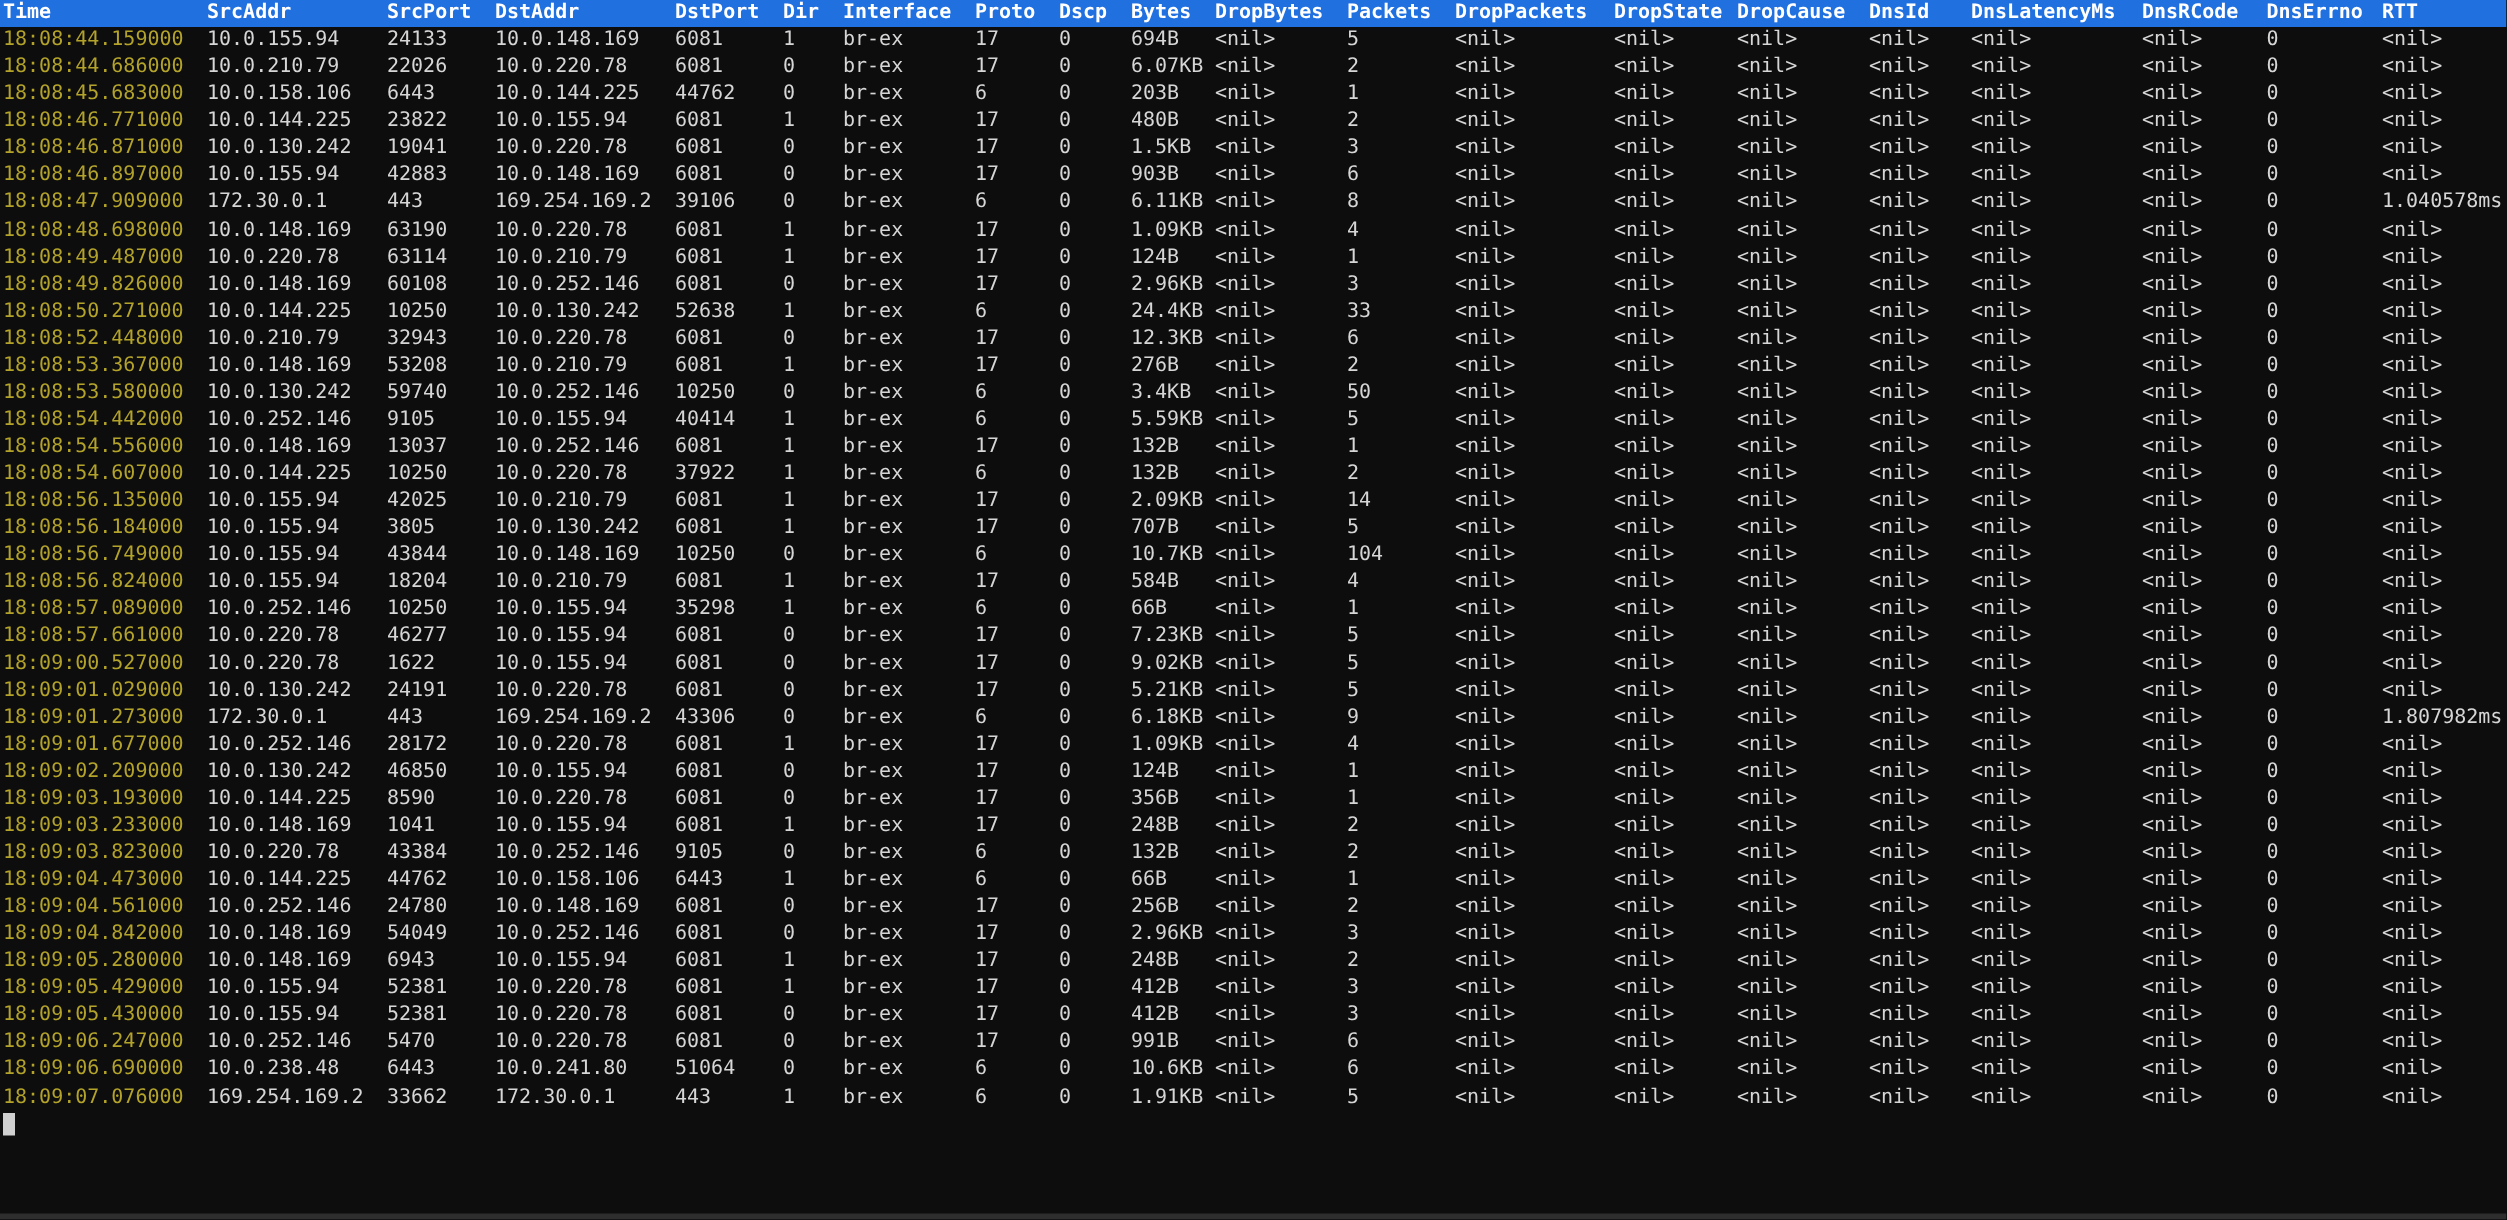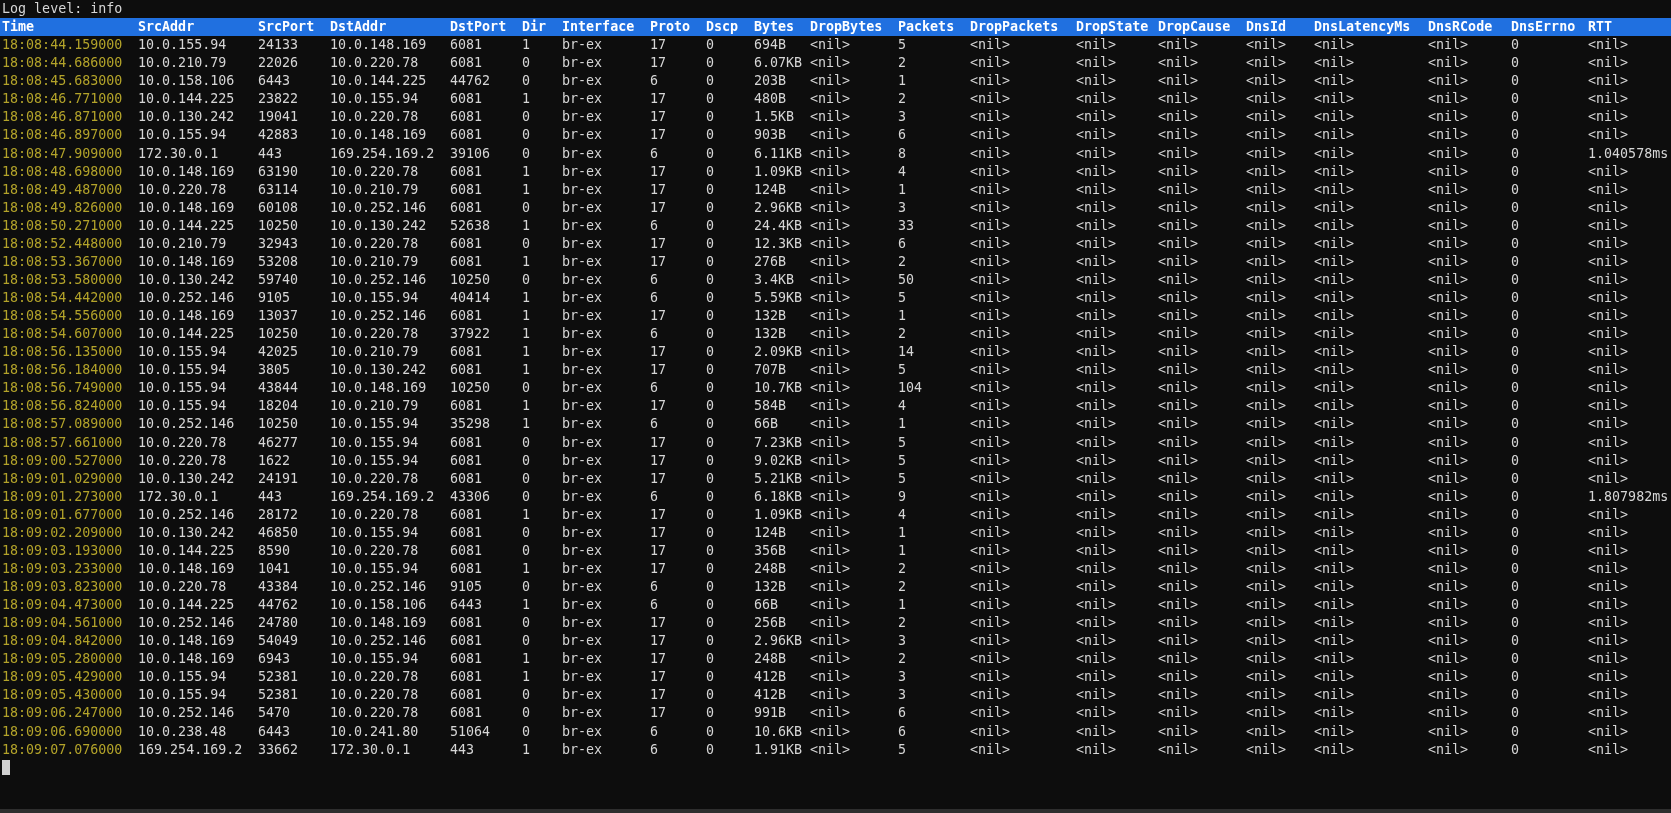--- a/index.html
+++ b/index.html
@@ -54,23 +54,20 @@
     bottom: 0;
     width: 1671px;
     height: 4px;
     background: var(--bottom-strip);
   }
 </style>
 </head>
 <body>
 
 <div id="terminal">
-  <div class="line">
-    <span class="log-text">Log level: info</span>
-  </div>
   <div class="line header-line" id="header-row"><span class="cell" style="left: 2px;">Time</span><span class="cell" style="left: 138px;">SrcAddr</span><span class="cell" style="left: 258px;">SrcPort</span><span class="cell" style="left: 330px;">DstAddr</span><span class="cell" style="left: 450px;">DstPort</span><span class="cell" style="left: 522px;">Dir</span><span class="cell" style="left: 562px;">Interface</span><span class="cell" style="left: 650px;">Proto</span><span class="cell" style="left: 706px;">Dscp</span><span class="cell" style="left: 754px;">Bytes</span><span class="cell" style="left: 810px;">DropBytes</span><span class="cell" style="left: 898px;">Packets</span><span class="cell" style="left: 970px;">DropPackets</span><span class="cell" style="left: 1076px;">DropState</span><span class="cell" style="left: 1158px;">DropCause</span><span class="cell" style="left: 1246px;">DnsId</span><span class="cell" style="left: 1314px;">DnsLatencyMs</span><span class="cell" style="left: 1428px;">DnsRCode</span><span class="cell" style="left: 1511px;">DnsErrno</span><span class="cell" style="left: 1588px;">RTT</span></div>
   <div id="rows-container">
       <div class="line"><span class="cell time-cell" style="left: 2px;">18:08:44.159000</span><span class="cell" style="left: 138px;">10.0.155.94</span><span class="cell" style="left: 258px;">24133</span><span class="cell" style="left: 330px;">10.0.148.169</span><span class="cell" style="left: 450px;">6081</span><span class="cell" style="left: 522px;">1</span><span class="cell" style="left: 562px;">br-ex</span><span class="cell" style="left: 650px;">17</span><span class="cell" style="left: 706px;">0</span><span class="cell" style="left: 754px;">694B</span><span class="cell" style="left: 810px;">&lt;nil&gt;</span><span class="cell" style="left: 898px;">5</span><span class="cell" style="left: 970px;">&lt;nil&gt;</span><span class="cell" style="left: 1076px;">&lt;nil&gt;</span><span class="cell" style="left: 1158px;">&lt;nil&gt;</span><span class="cell" style="left: 1246px;">&lt;nil&gt;</span><span class="cell" style="left: 1314px;">&lt;nil&gt;</span><span class="cell" style="left: 1428px;">&lt;nil&gt;</span><span class="cell" style="left: 1511px;">0</span><span class="cell" style="left: 1588px;">&lt;nil&gt;</span></div>
       <div class="line"><span class="cell time-cell" style="left: 2px;">18:08:44.686000</span><span class="cell" style="left: 138px;">10.0.210.79</span><span class="cell" style="left: 258px;">22026</span><span class="cell" style="left: 330px;">10.0.220.78</span><span class="cell" style="left: 450px;">6081</span><span class="cell" style="left: 522px;">0</span><span class="cell" style="left: 562px;">br-ex</span><span class="cell" style="left: 650px;">17</span><span class="cell" style="left: 706px;">0</span><span class="cell" style="left: 754px;">6.07KB</span><span class="cell" style="left: 810px;">&lt;nil&gt;</span><span class="cell" style="left: 898px;">2</span><span class="cell" style="left: 970px;">&lt;nil&gt;</span><span class="cell" style="left: 1076px;">&lt;nil&gt;</span><span class="cell" style="left: 1158px;">&lt;nil&gt;</span><span class="cell" style="left: 1246px;">&lt;nil&gt;</span><span class="cell" style="left: 1314px;">&lt;nil&gt;</span><span class="cell" style="left: 1428px;">&lt;nil&gt;</span><span class="cell" style="left: 1511px;">0</span><span class="cell" style="left: 1588px;">&lt;nil&gt;</span></div>
       <div class="line"><span class="cell time-cell" style="left: 2px;">18:08:45.683000</span><span class="cell" style="left: 138px;">10.0.158.106</span><span class="cell" style="left: 258px;">6443</span><span class="cell" style="left: 330px;">10.0.144.225</span><span class="cell" style="left: 450px;">44762</span><span class="cell" style="left: 522px;">0</span><span class="cell" style="left: 562px;">br-ex</span><span class="cell" style="left: 650px;">6</span><span class="cell" style="left: 706px;">0</span><span class="cell" style="left: 754px;">203B</span><span class="cell" style="left: 810px;">&lt;nil&gt;</span><span class="cell" style="left: 898px;">1</span><span class="cell" style="left: 970px;">&lt;nil&gt;</span><span class="cell" style="left: 1076px;">&lt;nil&gt;</span><span class="cell" style="left: 1158px;">&lt;nil&gt;</span><span class="cell" style="left: 1246px;">&lt;nil&gt;</span><span class="cell" style="left: 1314px;">&lt;nil&gt;</span><span class="cell" style="left: 1428px;">&lt;nil&gt;</span><span class="cell" style="left: 1511px;">0</span><span class="cell" style="left: 1588px;">&lt;nil&gt;</span></div>
       <div class="line"><span class="cell time-cell" style="left: 2px;">18:08:46.771000</span><span class="cell" style="left: 138px;">10.0.144.225</span><span class="cell" style="left: 258px;">23822</span><span class="cell" style="left: 330px;">10.0.155.94</span><span class="cell" style="left: 450px;">6081</span><span class="cell" style="left: 522px;">1</span><span class="cell" style="left: 562px;">br-ex</span><span class="cell" style="left: 650px;">17</span><span class="cell" style="left: 706px;">0</span><span class="cell" style="left: 754px;">480B</span><span class="cell" style="left: 810px;">&lt;nil&gt;</span><span class="cell" style="left: 898px;">2</span><span class="cell" style="left: 970px;">&lt;nil&gt;</span><span class="cell" style="left: 1076px;">&lt;nil&gt;</span><span class="cell" style="left: 1158px;">&lt;nil&gt;</span><span class="cell" style="left: 1246px;">&lt;nil&gt;</span><span class="cell" style="left: 1314px;">&lt;nil&gt;</span><span class="cell" style="left: 1428px;">&lt;nil&gt;</span><span class="cell" style="left: 1511px;">0</span><span class="cell" style="left: 1588px;">&lt;nil&gt;</span></div>
       <div class="line"><span class="cell time-cell" style="left: 2px;">18:08:46.871000</span><span class="cell" style="left: 138px;">10.0.130.242</span><span class="cell" style="left: 258px;">19041</span><span class="cell" style="left: 330px;">10.0.220.78</span><span class="cell" style="left: 450px;">6081</span><span class="cell" style="left: 522px;">0</span><span class="cell" style="left: 562px;">br-ex</span><span class="cell" style="left: 650px;">17</span><span class="cell" style="left: 706px;">0</span><span class="cell" style="left: 754px;">1.5KB</span><span class="cell" style="left: 810px;">&lt;nil&gt;</span><span class="cell" style="left: 898px;">3</span><span class="cell" style="left: 970px;">&lt;nil&gt;</span><span class="cell" style="left: 1076px;">&lt;nil&gt;</span><span class="cell" style="left: 1158px;">&lt;nil&gt;</span><span class="cell" style="left: 1246px;">&lt;nil&gt;</span><span class="cell" style="left: 1314px;">&lt;nil&gt;</span><span class="cell" style="left: 1428px;">&lt;nil&gt;</span><span class="cell" style="left: 1511px;">0</span><span class="cell" style="left: 1588px;">&lt;nil&gt;</span></div>
       <div class="line"><span class="cell time-cell" style="left: 2px;">18:08:46.897000</span><span class="cell" style="left: 138px;">10.0.155.94</span><span class="cell" style="left: 258px;">42883</span><span class="cell" style="left: 330px;">10.0.148.169</span><span class="cell" style="left: 450px;">6081</span><span class="cell" style="left: 522px;">0</span><span class="cell" style="left: 562px;">br-ex</span><span class="cell" style="left: 650px;">17</span><span class="cell" style="left: 706px;">0</span><span class="cell" style="left: 754px;">903B</span><span class="cell" style="left: 810px;">&lt;nil&gt;</span><span class="cell" style="left: 898px;">6</span><span class="cell" style="left: 970px;">&lt;nil&gt;</span><span class="cell" style="left: 1076px;">&lt;nil&gt;</span><span class="cell" style="left: 1158px;">&lt;nil&gt;</span><span class="cell" style="left: 1246px;">&lt;nil&gt;</span><span class="cell" style="left: 1314px;">&lt;nil&gt;</span><span class="cell" style="left: 1428px;">&lt;nil&gt;</span><span class="cell" style="left: 1511px;">0</span><span class="cell" style="left: 1588px;">&lt;nil&gt;</span></div>
       <div class="line"><span class="cell time-cell" style="left: 2px;">18:08:47.909000</span><span class="cell" style="left: 138px;">172.30.0.1</span><span class="cell" style="left: 258px;">443</span><span class="cell" style="left: 330px;">169.254.169.2</span><span class="cell" style="left: 450px;">39106</span><span class="cell" style="left: 522px;">0</span><span class="cell" style="left: 562px;">br-ex</span><span class="cell" style="left: 650px;">6</span><span class="cell" style="left: 706px;">0</span><span class="cell" style="left: 754px;">6.11KB</span><span class="cell" style="left: 810px;">&lt;nil&gt;</span><span class="cell" style="left: 898px;">8</span><span class="cell" style="left: 970px;">&lt;nil&gt;</span><span class="cell" style="left: 1076px;">&lt;nil&gt;</span><span class="cell" style="left: 1158px;">&lt;nil&gt;</span><span class="cell" style="left: 1246px;">&lt;nil&gt;</span><span class="cell" style="left: 1314px;">&lt;nil&gt;</span><span class="cell" style="left: 1428px;">&lt;nil&gt;</span><span class="cell" style="left: 1511px;">0</span><span class="cell" style="left: 1588px;">1.040578ms</span></div>
       <div class="line"><span class="cell time-cell" style="left: 2px;">18:08:48.698000</span><span class="cell" style="left: 138px;">10.0.148.169</span><span class="cell" style="left: 258px;">63190</span><span class="cell" style="left: 330px;">10.0.220.78</span><span class="cell" style="left: 450px;">6081</span><span class="cell" style="left: 522px;">1</span><span class="cell" style="left: 562px;">br-ex</span><span class="cell" style="left: 650px;">17</span><span class="cell" style="left: 706px;">0</span><span class="cell" style="left: 754px;">1.09KB</span><span class="cell" style="left: 810px;">&lt;nil&gt;</span><span class="cell" style="left: 898px;">4</span><span class="cell" style="left: 970px;">&lt;nil&gt;</span><span class="cell" style="left: 1076px;">&lt;nil&gt;</span><span class="cell" style="left: 1158px;">&lt;nil&gt;</span><span class="cell" style="left: 1246px;">&lt;nil&gt;</span><span class="cell" style="left: 1314px;">&lt;nil&gt;</span><span class="cell" style="left: 1428px;">&lt;nil&gt;</span><span class="cell" style="left: 1511px;">0</span><span class="cell" style="left: 1588px;">&lt;nil&gt;</span></div>

